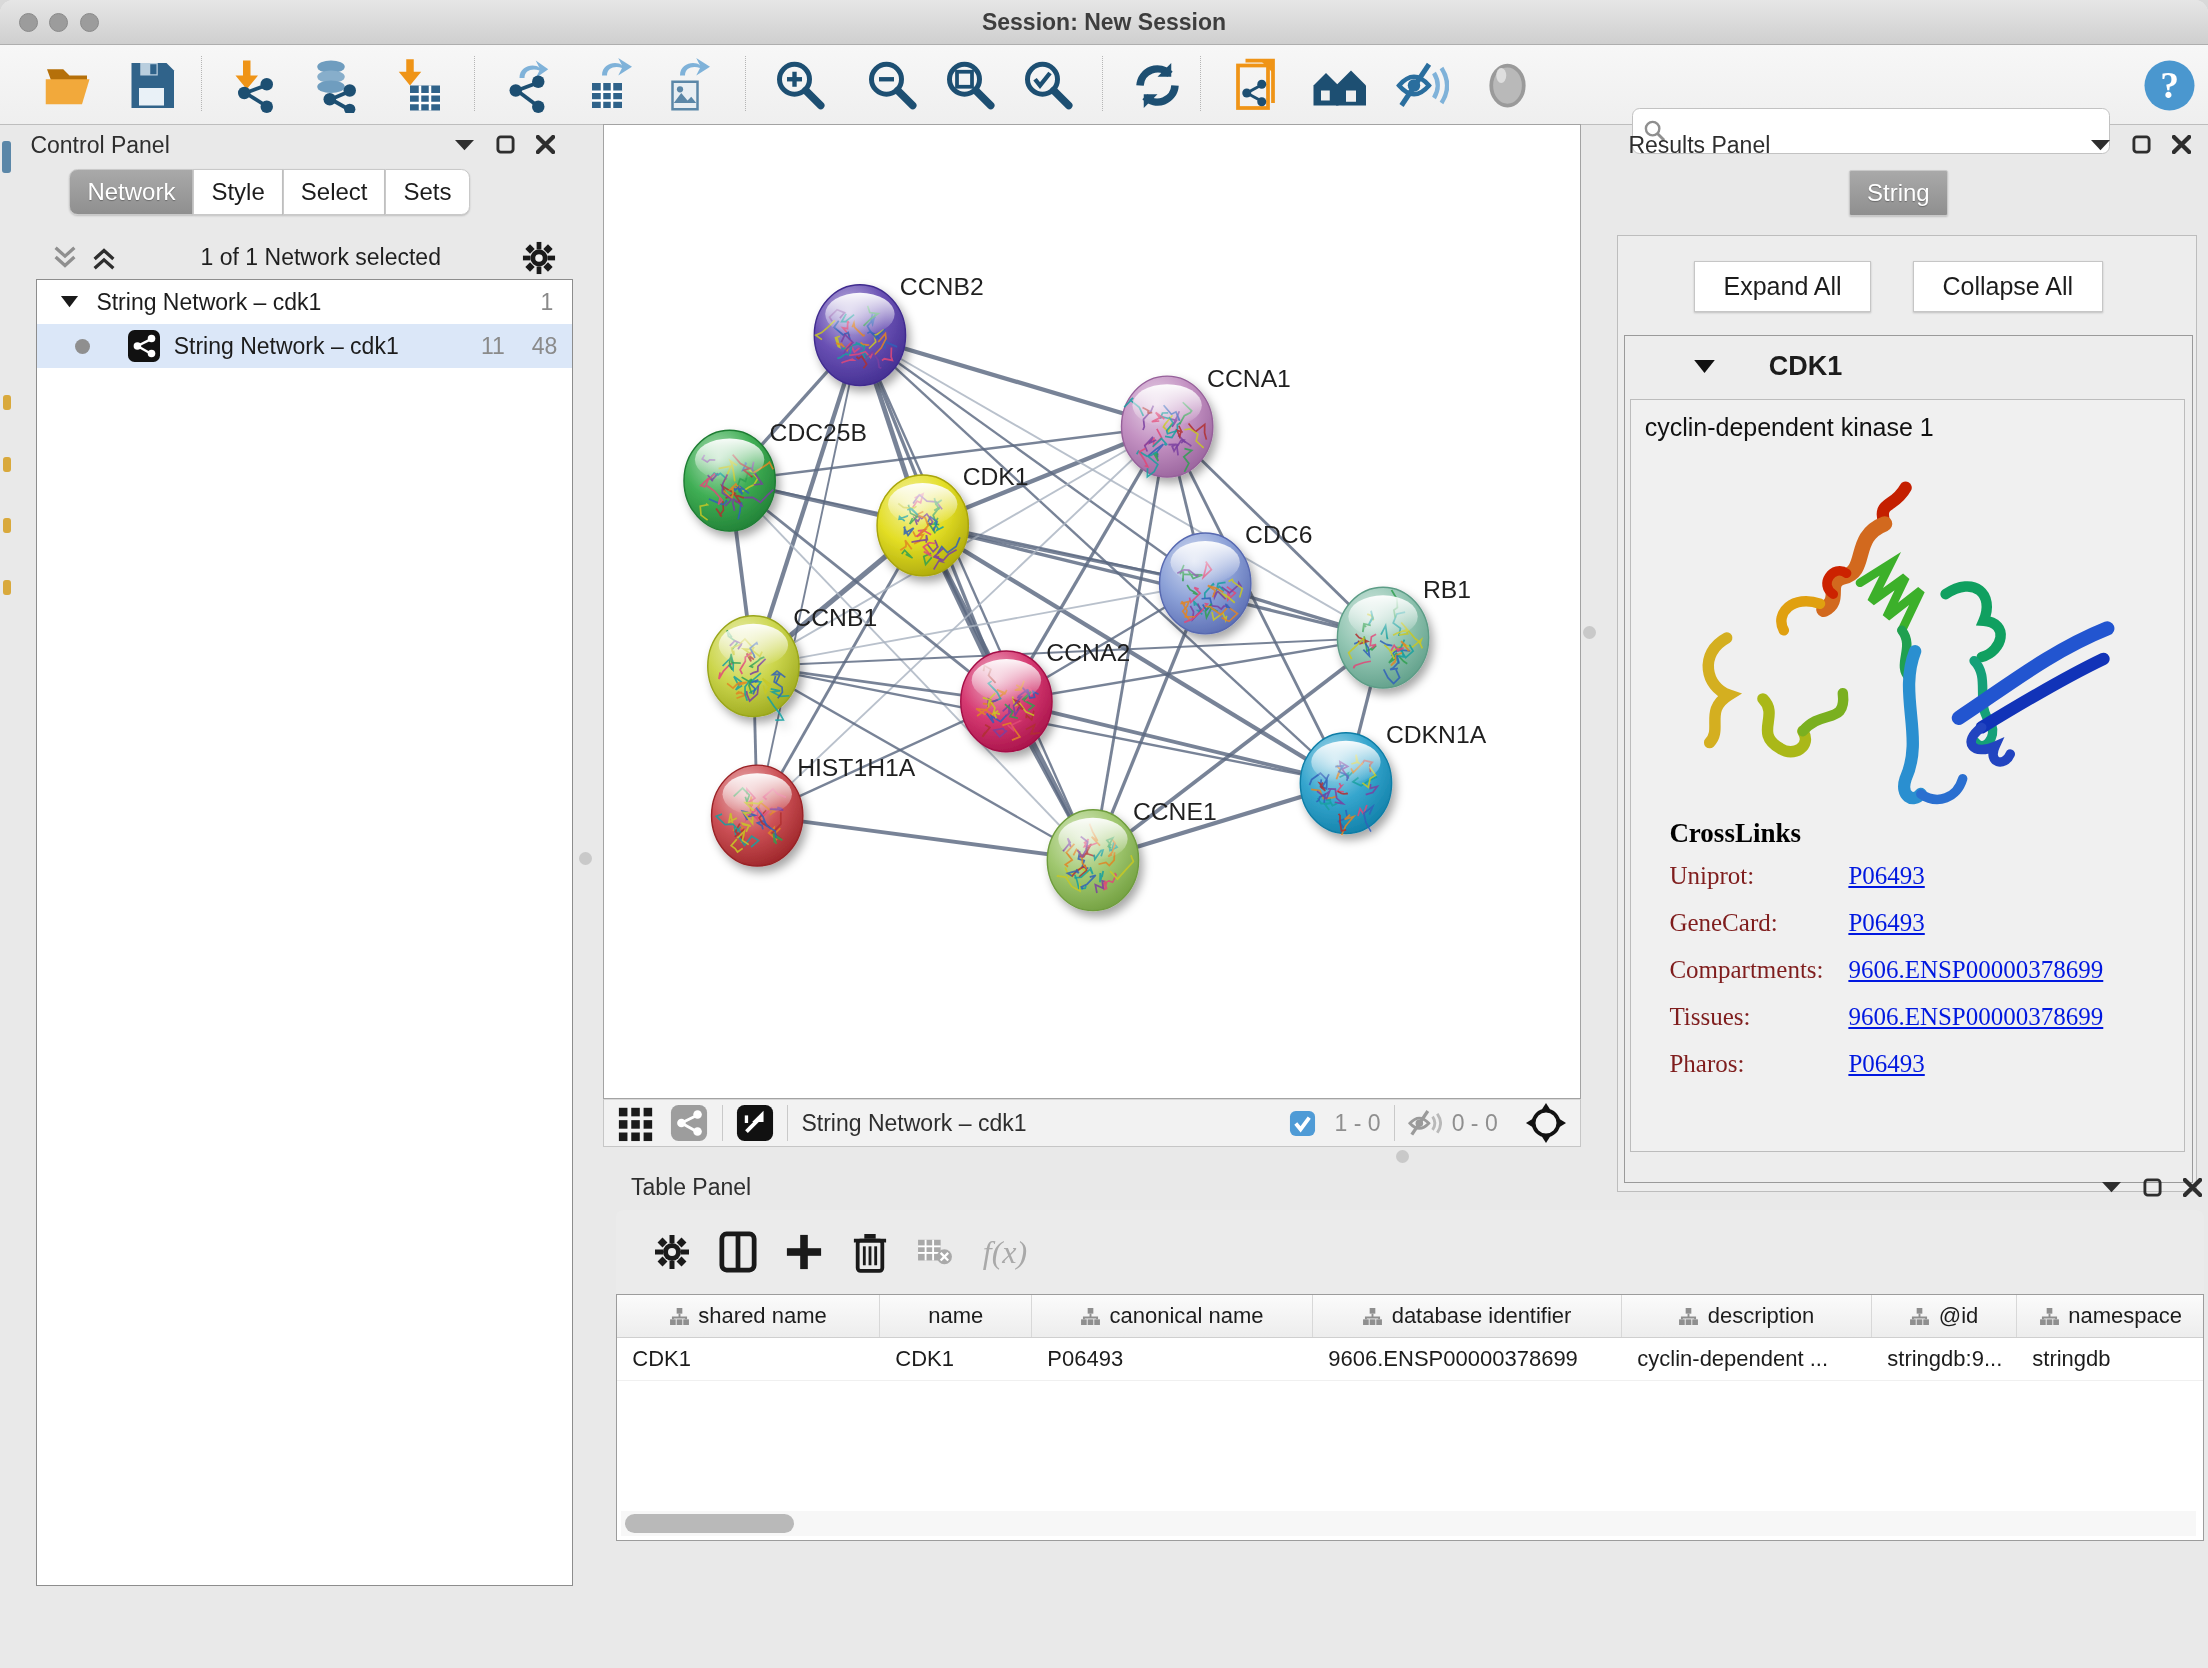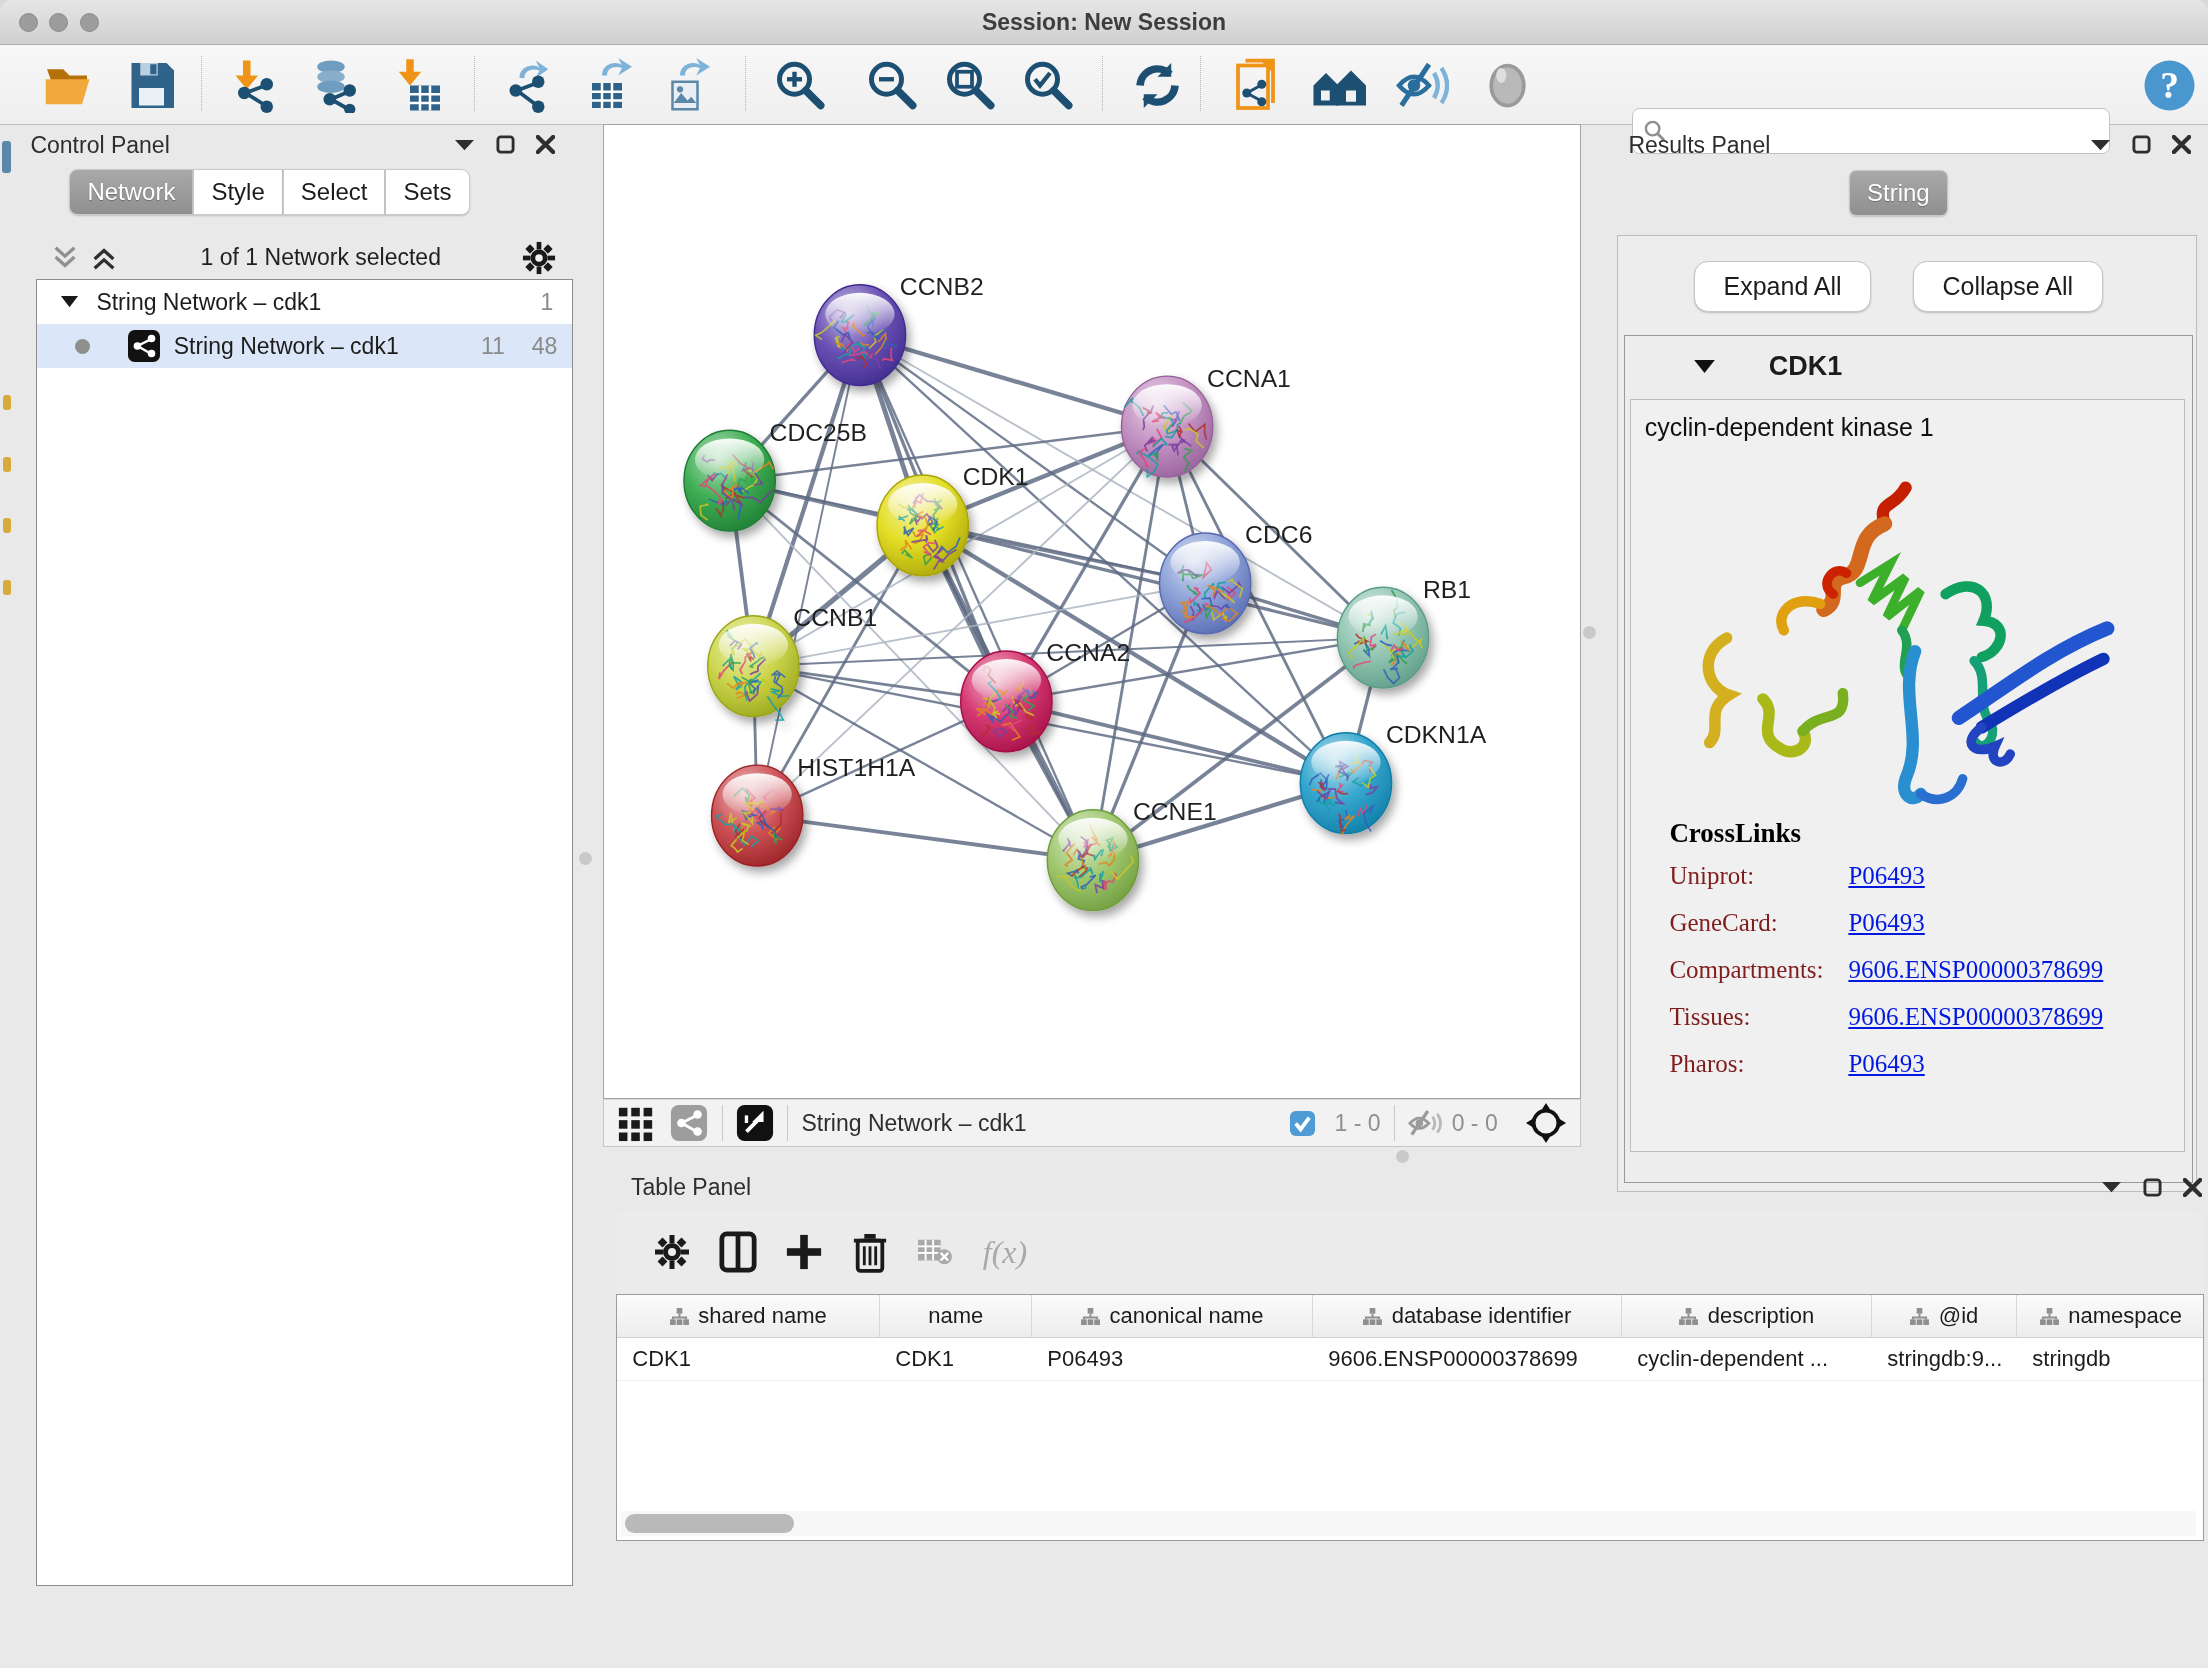--- a/index.html
+++ b/index.html
@@ -52,21 +52,21 @@
   .bb-sep{width:0;height:36px;border-left:1px solid #c9c9c9;margin:0 13.3px;}
   .bb-text{font-size:23px;color:#2e2e2e;}
   .bb-gray{font-size:23px;color:#8f8f8f;}
   .splitter-dot{position:absolute;width:13.3px;height:13.3px;border-radius:50%;background:#c9c9c9;}
   
   #results-panel{position:absolute;left:1617px;top:124px;width:582px;height:1075px;}
   #rp-tab{position:absolute;left:232px;top:46px;}
   #rp-box{position:absolute;left:0px;top:111px;width:580px;height:957px;background:#ededed;
     border:1px solid #bdbdbd;box-sizing:border-box;}
   .rp-btn{height:49px;line-height:48px;padding:0 28.5px;background:#fff;border:1px solid #c6c6c6;
-    border-radius:14px;font-size:25px;box-shadow:0 1px 1.9px rgba(0,0,0,.2);cursor:pointer;}
+    border-radius:0;font-size:25px;box-shadow:0 1px 1.9px rgba(0,0,0,.2);cursor:pointer;}
   #cdk1-box{position:absolute;left:5.7px;top:99px;width:569px;height:848px;background:#ededed;
     border:1px solid #9a9a9a;box-sizing:border-box;}
   #cdk1-header{position:relative;height:61px;display:flex;align-items:center;}
   #cdk1-inner{position:absolute;left:5.7px;top:63px;width:555px;height:753px;background:#f0f0f0;
     border:1px solid #bcbcbc;box-sizing:border-box;}
   #protein-desc{position:absolute;left:13.3px;top:13.3px;font-size:25px;color:#111;}
   #protein-img{position:absolute;left:28.5px;top:61px;}
   #crosslinks{position:absolute;left:38px;top:418px;font-family:"Liberation Serif",serif;}
   #crosslinks h3{margin:0 0 13.3px 0;font-size:27px;font-weight:bold;color:#000;}
   .cl-row{display:flex;margin-bottom:19px;font-size:25px;}
@@ -899,21 +899,21 @@
       <svg width="21" height="13.3" viewBox="0 0 22 14">
           <path d="M1 2h20L11 13z" fill="#2e2e2e"></path>
         </svg>
       <svg width="19" height="19" viewBox="0 0 20 20">
           <rect x="2" y="2" width="16" height="16" fill="none" stroke="#2e2e2e" stroke-width="3" rx="3"></rect>
         </svg>
       <svg width="19" height="19" viewBox="0 0 20 20">
           <path d="M2 2L18 18M18 2L2 18" stroke="#2e2e2e" stroke-width="4.5" stroke-linecap="round"></path>
         </svg>
     </div>
-    <div id="rp-tab" class="tab sel" style="border-radius:7px">String</div>
+    <div id="rp-tab" class="tab sel" style="border-radius:2px">String</div>
     <div id="rp-box">
       <div style="position:absolute;left:76px;top:25px" class="rp-btn">Expand All</div>
       <div style="position:absolute;left:295px;top:25px" class="rp-btn">Collapse All</div>
       <div id="cdk1-box">
         <div id="cdk1-header">
           <svg width="23" height="15" viewBox="0 0 24 16" style="margin-left:68px">
               <path d="M1 1h22L12 15z" fill="#111"></path>
             </svg>
           <span style="margin-left:53px;font-size:27px;font-weight:bold">CDK1</span>
         </div>

